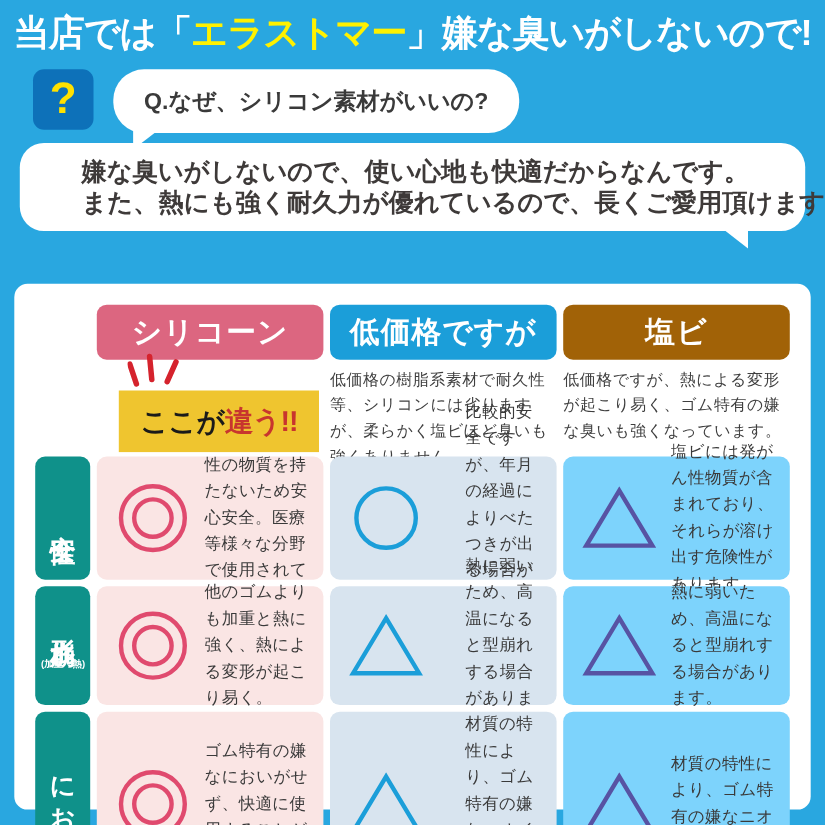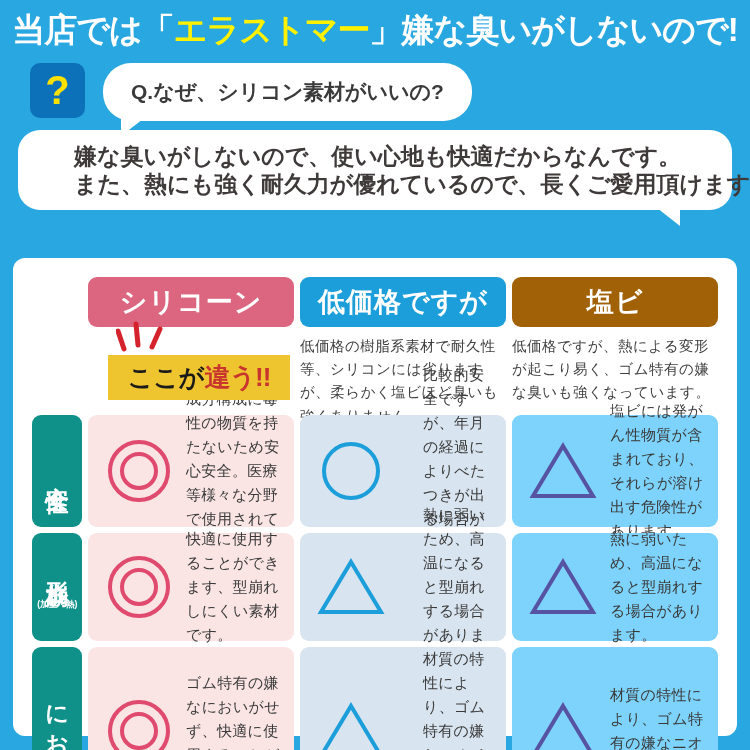--- a/index.html
+++ b/index.html
@@ -62,21 +62,21 @@
   }
   .hdr.silicone{background:#dc6680;}
   .hdr.elastomer{background:#1b9ed9;}
   .hdr.pvc{background:#a16207;}
   .note{
     font-size:14.5px;color:#3f3f3f;line-height:1.6;letter-spacing:0.5px;
     padding-top:2px;
   }
   .callout-wrap{position:relative;}
   .callout{
-    position:absolute;left:20px;right:4px;top:22px;height:45px;
+    position:absolute;left:20px;right:4px;top:22px;height:56px;
     background:#efc52f;display:flex;align-items:center;justify-content:center;
     white-space:nowrap;
   }
   .callout .black{font-size:25px;font-weight:bold;color:#1a1a1a;}
   .callout .red{font-size:26px;font-weight:bold;color:#c8352e;letter-spacing:-1px;}
   .spark{position:absolute;left:28px;top:-14px;}
   .rowlabel{
     background:#0f918a;border-radius:9px;color:#ffffff;
     display:flex;flex-direction:column;align-items:center;justify-content:center;
     gap:2px;
@@ -179,21 +179,21 @@
     <div class="rowlabel">
       <span class="v">形崩れ</span>
       <span class="sub">(加重・熱)</span>
     </div>
     <div class="cell c-silicone">
       <span class="sym">
           <span class="ring-outer">
             <span class="ring-inner"></span>
           </span>
         </span>
-      <span class="txt">快適に使用することができます、型崩れしにくい素材です。</span>
+      <span class="txt">他のゴムよりも加重と熱に強く、熱による変形が起こり易く。</span>
     </div>
     <div class="cell c-elastomer">
       <span class="sym tri-blue">
           <svg width="68" height="58" viewBox="0 0 68 58">
             <polygon points="34,4 64,54 4,54" fill="none" stroke="currentColor" stroke-width="4"></polygon>
           </svg>
         </span>
       <span class="txt">熱に弱いため、高温になると型崩れする場合があります。</span>
     </div>
     <div class="cell c-pvc">

